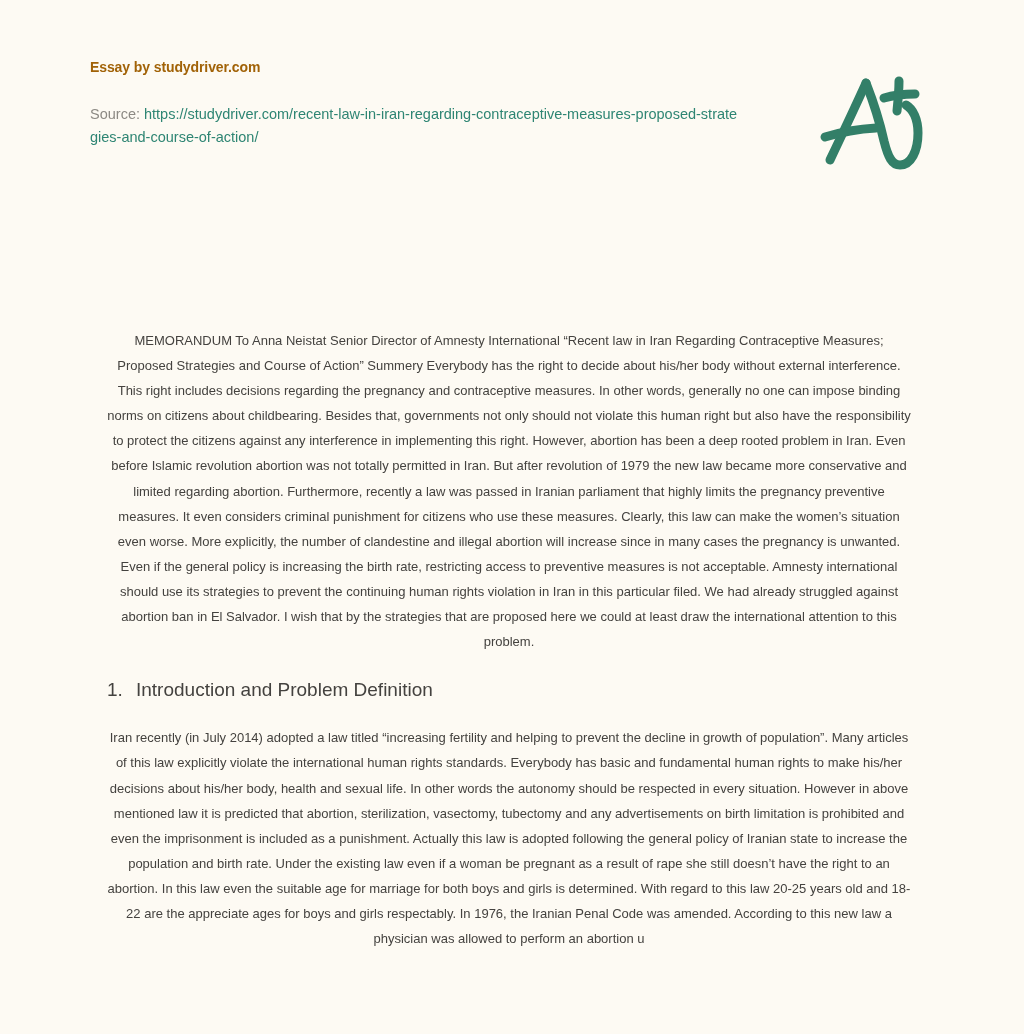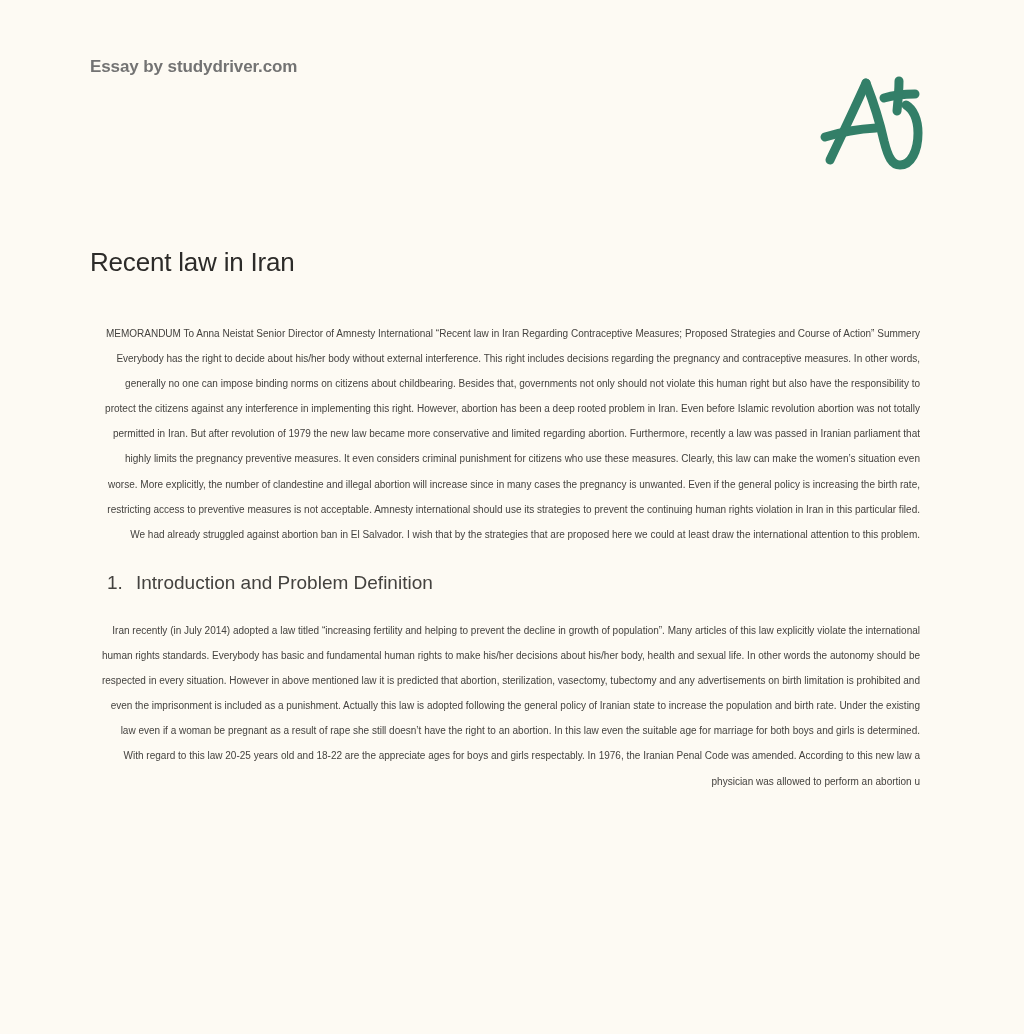--- a/index.html
+++ b/index.html
@@ -32,23 +32,23 @@
   }
 
   .header-left {
     position: absolute;
     left: 0;
     top: 0;
     width: 660px;
   }
 
   .essay-by {
-    font-size: 17px;
+    font-size: 14px;
     font-weight: bold;
-    color: #737373;
+    color: #a16207;
     letter-spacing: -0.1px;
     line-height: 24px;
     margin: 0;
   }
 
   .source-line {
     margin-top: 24px;
     font-size: 14.5px;
     line-height: 23px;
     color: #8d8a84;
@@ -95,25 +95,25 @@
 
   
   .body-wrap {
     position: absolute;
     left: 90px;
     top: 313px;
     width: 838px;
   }
 
   .para {
-    font-size: 10px;
+    font-size: 13px;
     line-height: 25.1px;
     color: #44423f;
-    margin: 8px;
-    text-align: right;
+    margin: 15px;
+    text-align: center;
   }
 
   .numbered {
     margin: 0;
     padding-left: 38px;
     margin-top: 23px;
     margin-bottom: 23px;
     font-size: 19px;
     line-height: 25.1px;
     color: #44423f;
@@ -125,20 +125,23 @@
 </head>
 <body>
 
 <div class="page">
 
   <div class="header">
 
     <div class="header-left">
       <div class="essay-by">Essay by studydriver.com</div>
 
+      <div class="source-line">
+        <span class="source-label">Source: </span><a class="source-url" href="#">https://studydriver.com/recent-law-in-iran-regarding-contraceptive-measures-proposed-strategies-and-course-of-action/</a>
+      </div>
     </div>
 
     <div class="logo">
       <svg viewBox="0 0 110 105" xmlns="http://www.w3.org/2000/svg" aria-hidden="true">
         <g fill="none" stroke="#337f68" stroke-linecap="round" stroke-linejoin="round">
 
           <path d="M12 93 C 22 72, 38 38, 48 16" stroke-width="9"></path>
 
           <path d="M48 16 C 55 34, 62 56, 66 74 C 70 90, 74 98, 82 98 C 93 98, 100 84, 100 66 C 100 52, 95 42, 88 38" stroke-width="9"></path>
 
@@ -146,21 +149,20 @@
 
           <path d="M66 31 C 76 28, 88 27, 97 27" stroke-width="9"></path>
 
           <path d="M81 14 C 81 24, 80 34, 79 44" stroke-width="9"></path>
         </g>
       </svg>
     </div>
 
   </div>
 
-  <h1 class="doc-title">Recent law in Iran</h1>
 
   <div class="body-wrap">
 
     <p class="para">MEMORANDUM To Anna Neistat Senior Director of Amnesty International “Recent law in Iran Regarding Contraceptive Measures; Proposed Strategies and Course of Action” Summery Everybody has the right to decide about his/her body without external interference. This right includes decisions regarding the pregnancy and contraceptive measures. In other words, generally no one can impose binding norms on citizens about childbearing. Besides that, governments not only should not violate this human right but also have the responsibility to protect the citizens against any interference in implementing this right. However, abortion has been a deep rooted problem in Iran. Even before Islamic revolution abortion was not totally permitted in Iran. But after revolution of 1979 the new law became more conservative and limited regarding abortion. Furthermore, recently a law was passed in Iranian parliament that highly limits the pregnancy preventive measures. It even considers criminal punishment for citizens who use these measures. Clearly, this law can make the women’s situation even worse. More explicitly, the number of clandestine and illegal abortion will increase since in many cases the pregnancy is unwanted. Even if the general policy is increasing the birth rate, restricting access to preventive measures is not acceptable. Amnesty international should use its strategies to prevent the continuing human rights violation in Iran in this particular filed. We had already struggled against abortion ban in El Salvador. I wish that by the strategies that are proposed here we could at least draw the international attention to this problem.</p>
 
     <ol class="numbered">
       <li>Introduction and Problem Definition</li>
     </ol>
 
     <p class="para">Iran recently (in July 2014) adopted a law titled “increasing fertility and helping to prevent the decline in growth of population”. Many articles of this law explicitly violate the international human rights standards. Everybody has basic and fundamental human rights to make his/her decisions about his/her body, health and sexual life. In other words the autonomy should be respected in every situation. However in above mentioned law it is predicted that abortion, sterilization, vasectomy, tubectomy and any advertisements on birth limitation is prohibited and even the imprisonment is included as a punishment. Actually this law is adopted following the general policy of Iranian state to increase the population and birth rate. Under the existing law even if a woman be pregnant as a result of rape she still doesn’t have the right to an abortion. In this law even the suitable age for marriage for both boys and girls is determined. With regard to this law 20-25 years old and 18-22 are the appreciate ages for boys and girls respectably. In 1976, the Iranian Penal Code was amended. According to this new law a physician was allowed to perform an abortion u</p>

